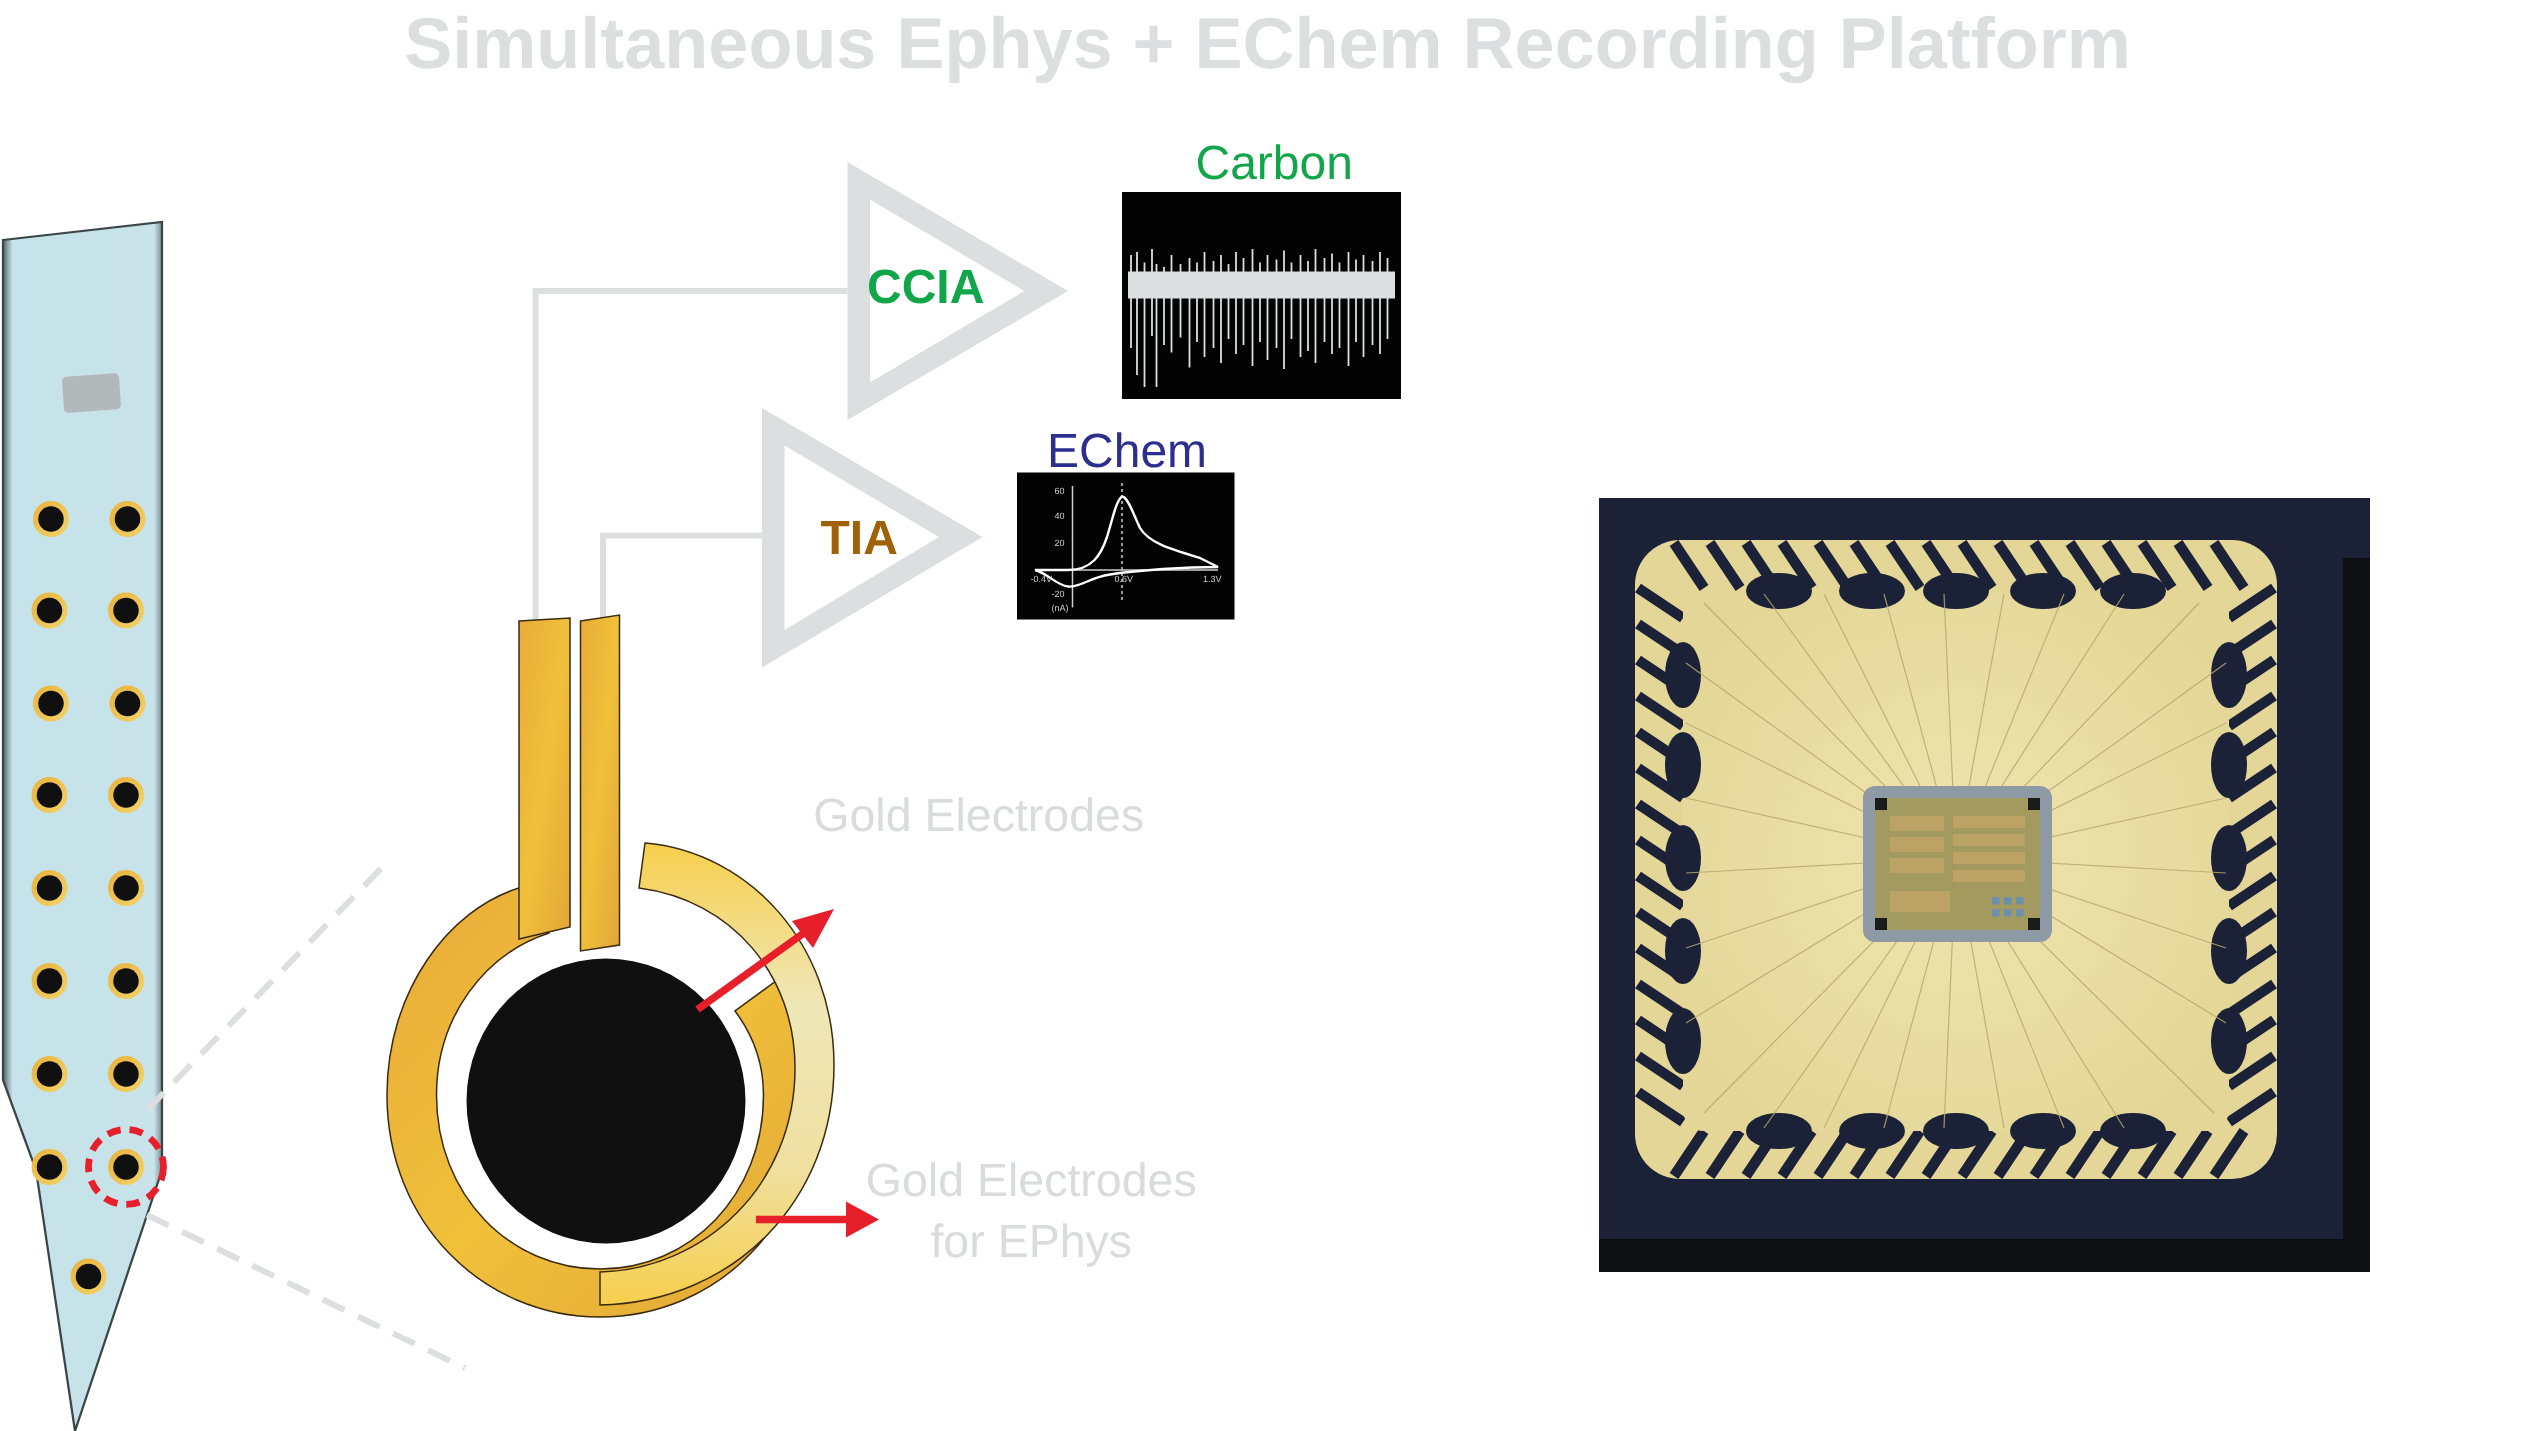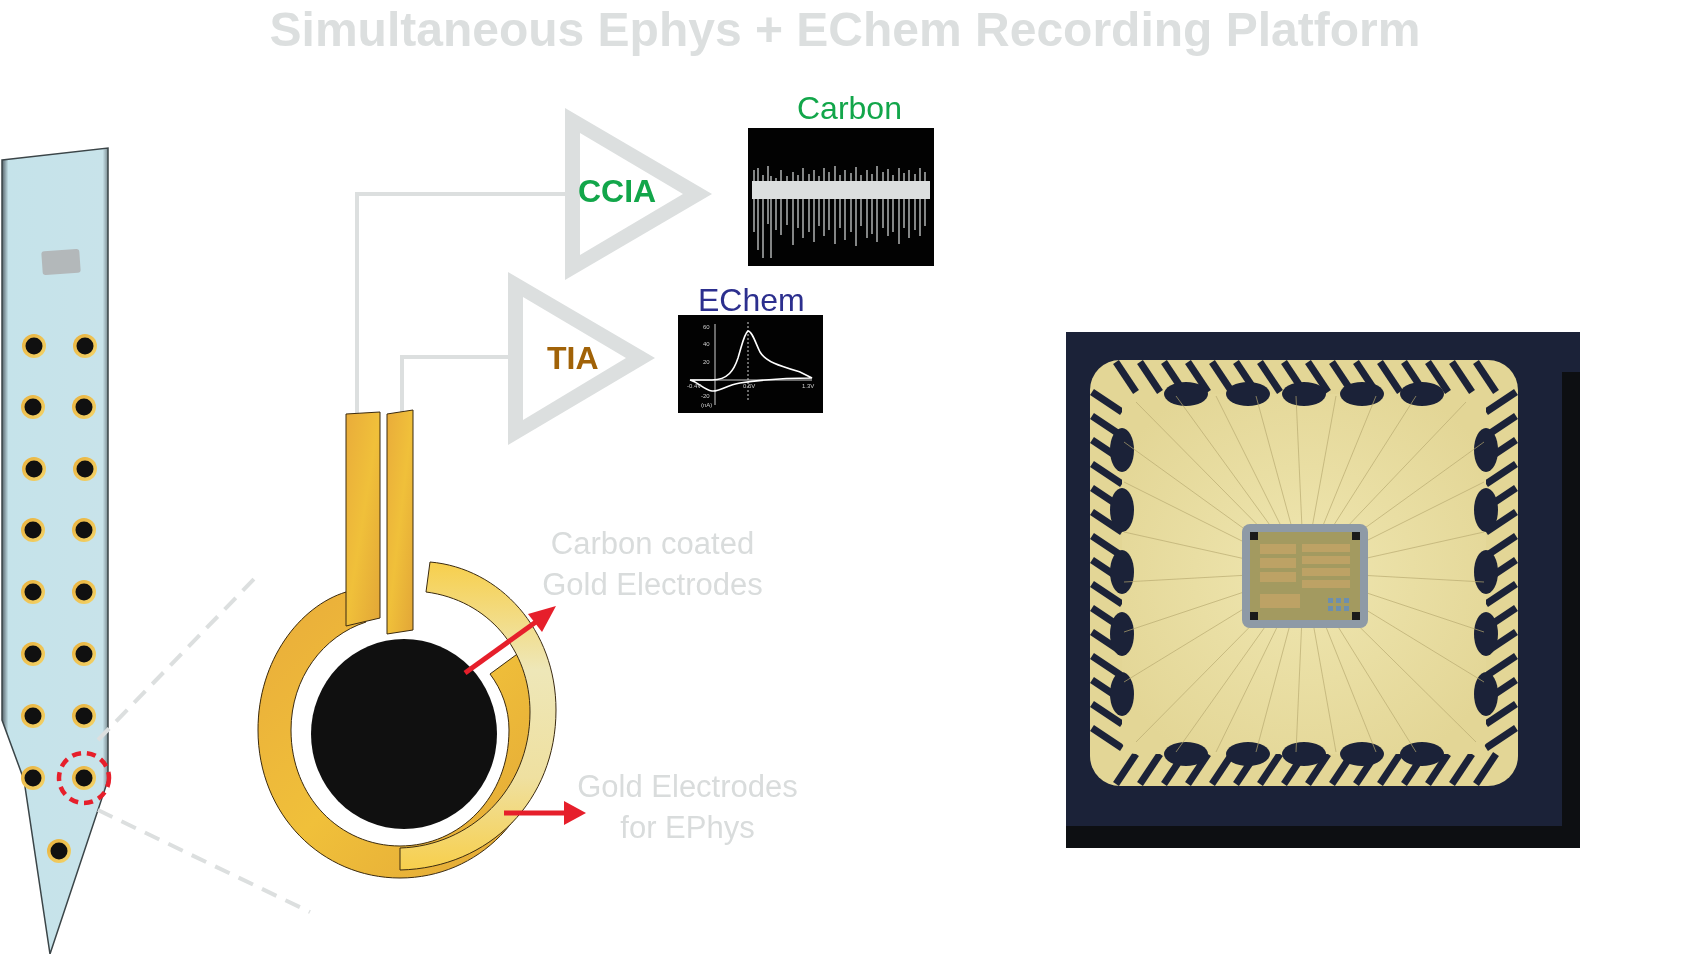--- a/index.html
+++ b/index.html
@@ -217,21 +217,20 @@
   </g>
 </svg>
 
 <div id="ccia-label" class="abs amp-label">CCIA</div>
 <div id="tia-label" class="abs amp-label">TIA</div>
 
 <div id="ephys-title" class="abs plot-title">Carbon</div>
 <div id="echem-title" class="abs plot-title">EChem</div>
 
 <div id="callout-echem" class="abs callout">
-  <div>Carbon coated</div>
   <div>Gold Electrodes</div>
 </div>
 <div id="callout-ephys" class="abs callout">
   <div>Gold Electrodes</div>
   <div>for EPhys</div>
 </div>
 
 <svg id="chip-photo" class="abs" width="514" height="516" viewBox="0 0 514 516">
   <rect x="0" y="0" width="514" height="516" fill="#1b2238"></rect>
   <rect x="0" y="494" width="514" height="22" fill="#0d0f12"></rect>

